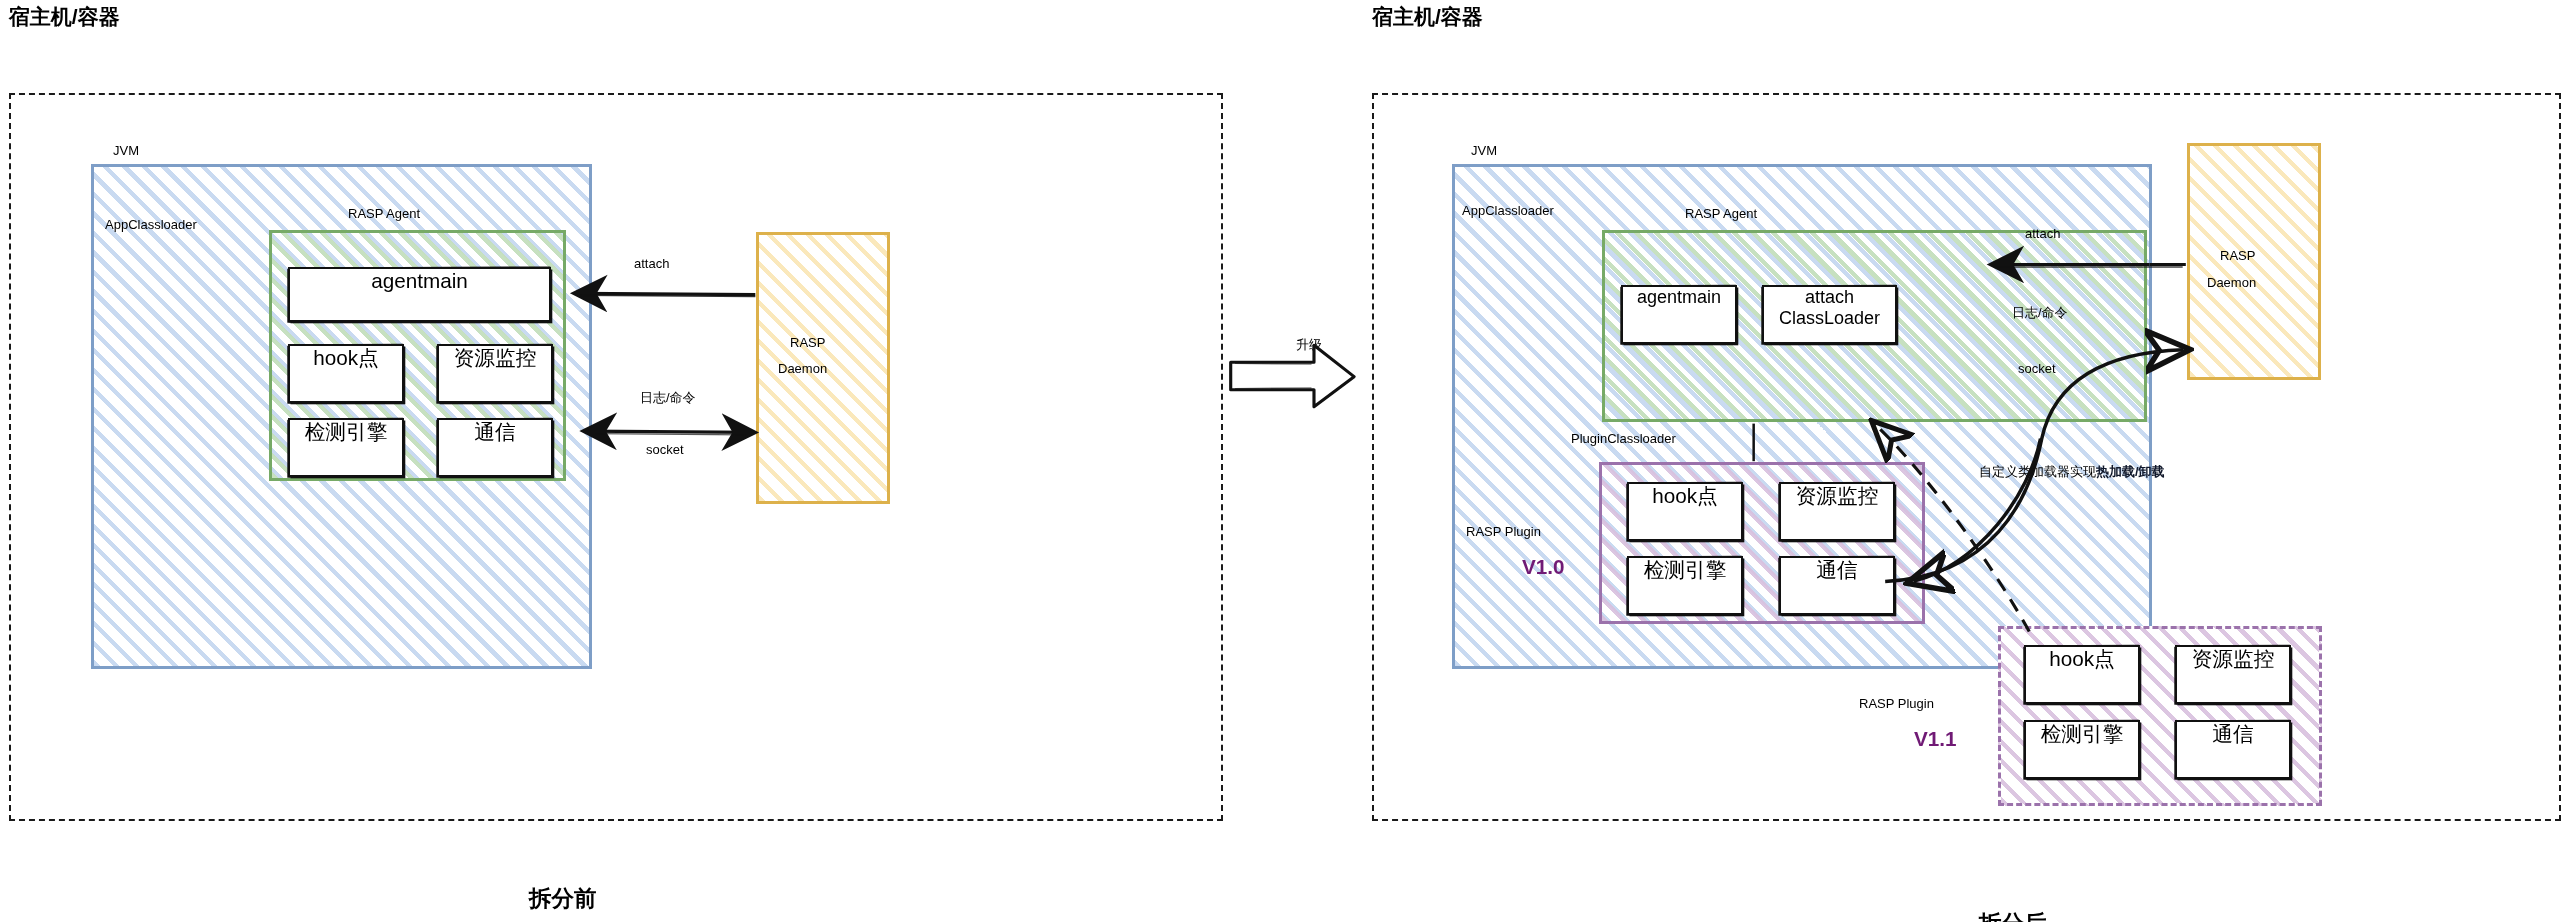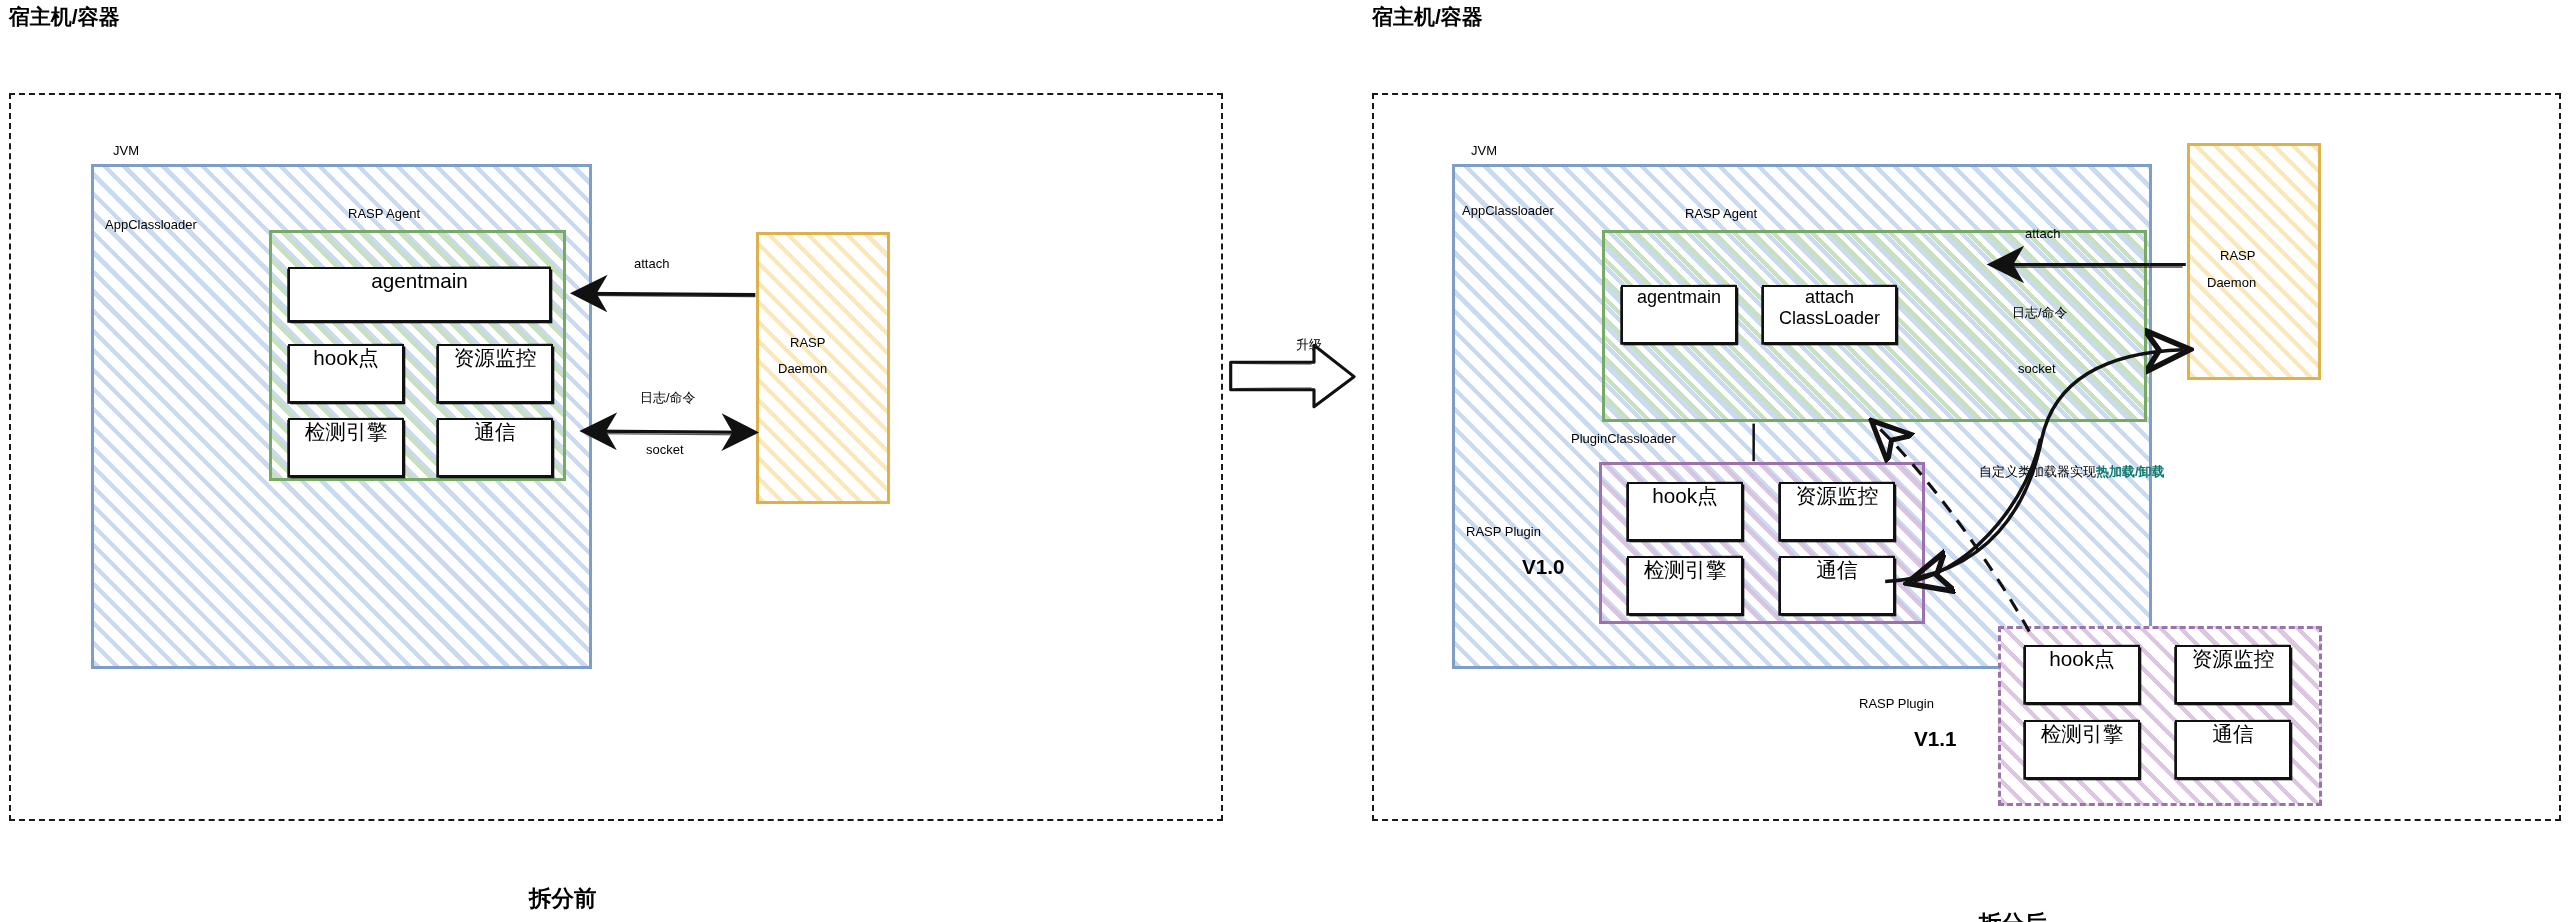--- a/index.html
+++ b/index.html
@@ -8,22 +8,22 @@
     width:2576px;height:923px;position:relative;overflow:hidden;
     color:#000;
   }
   .stage{position:absolute;left:0;top:0;width:2576px;height:923px;}
 
   
   .lbl{position:absolute;white-space:nowrap;line-height:1.15;}
   .lbl-host{font-size:21px;font-weight:bold;}
   .lbl-plain{font-size:13px;font-weight:normal;}
   .caption{font-size:22.5px;font-weight:bold;}
-  .red{color:#0f766e;font-weight:bold;}
-  .vtag{font-size:20.7px;font-weight:bold;color:#000000;}
+  .red{color:#0f172a;font-weight:bold;}
+  .vtag{font-size:20.7px;font-weight:bold;color:#701a75;}
 
   
   .host-box{
     position:absolute;
     border:2.5px dashed #1a1a1a;
     background:transparent;
     box-sizing:border-box;
   }
 
   

